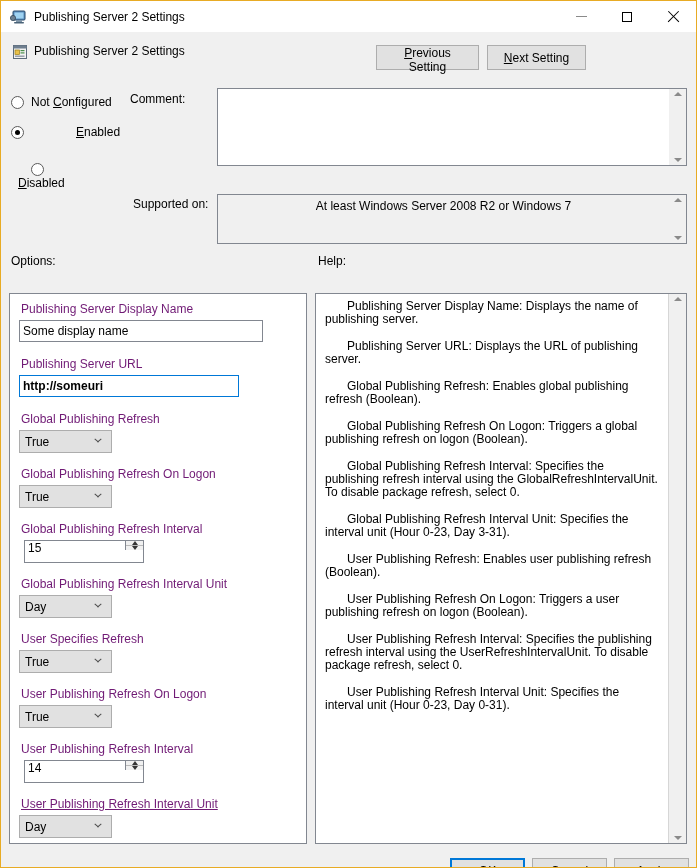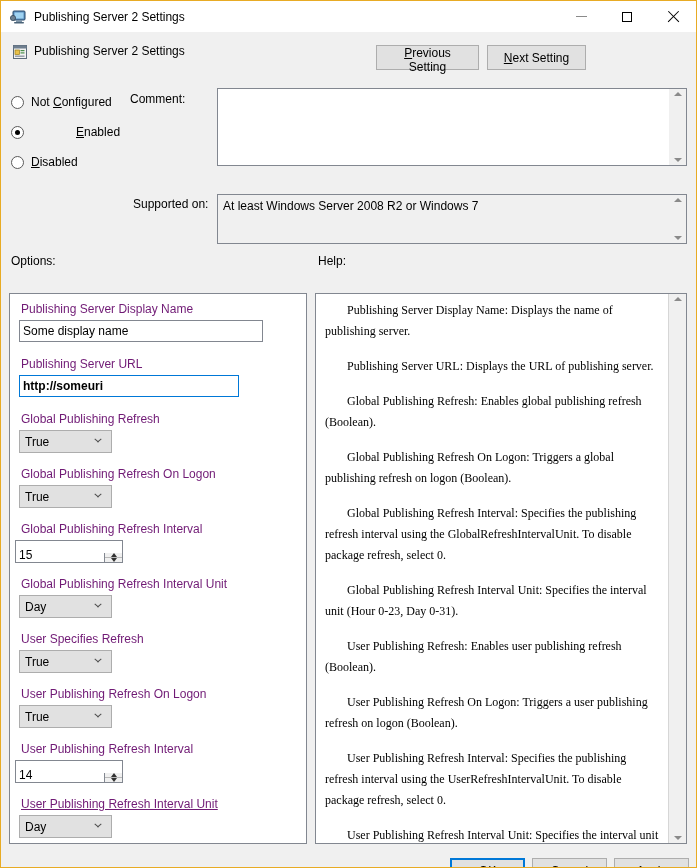--- a/index.html
+++ b/index.html
@@ -121,21 +121,21 @@
   
   .radio-row {
     position: absolute;
     left: 10px;
     display: flex;
     align-items: center;
     height: 18px;
   }
   #radio-notconf { top: 61px; }
   #radio-enabled { top: 91px; gap: 45px; }
-  #radio-disabled { top: 121px; }
+  #radio-disabled { top: 131px; flex-direction: column; }
   .radio-circle {
     width: 13px; height: 13px;
     border-radius: 50%;
     border: 1px solid #5a5a5a;
     background: #fff;
     box-sizing: border-box;
     flex: none;
     position: relative;
   }
   .radio-circle.checked:after {
@@ -187,20 +187,21 @@
     background: #f0f0f0;
     border: 1px solid #828790;
     box-sizing: border-box;
     display: flex;
   }
   #supported-text {
     flex: 1;
     font-size: 12px;
     padding: 4px 5px;
     color: #000;
+    text-align: center;
   }
   .vscroll {
     width: 17px;
     background: #f0f0f0;
     border-left: 0px solid #d6d6d6;
     display: flex;
     flex-direction: column;
     justify-content: space-between;
     align-items: center;
     padding: 3px 0;
@@ -277,28 +278,28 @@
   .sel-chev:before, .sel-chev:after {
     content: ""; position: absolute;
     top: 0; width: 5px; height: 1.4px;
     background: #4d4d4d;
   }
   .sel-chev:before { left: -1px; transform: rotate(40deg); }
   .sel-chev:after  { left: 2px;  transform: rotate(-40deg); }
 
   .opt-spin {
     position: absolute;
-    left: 5px;
-    width: 108px;
+    left: 14px;
+    width: 120px;
     height: 23px;
     background: #fff;
     border: 1px solid #828790;
     box-sizing: border-box;
     display: flex;
-    align-items: flex-end;
+    align-items: flex-start;
   }
   .spin-input {
     flex: 1;
     border: none;
     outline: none;
     font-family: "Liberation Sans", sans-serif;
     font-size: 12px;
     padding: 0 3px;
     background: transparent;
     min-width: 0;
@@ -338,23 +339,22 @@
   }
   #help-body {
     flex: 1;
     padding: 6px 8px 6px 9px;
     overflow: hidden;
   }
   #help-body p {
     margin: 0 0 14px 0;
     text-indent: 22px;
     font-size: 12px;
-    line-height: 21px;
+    line-height: 13px;
     color: #000;
-    font-family: Liberation Serif, serif;
   }
   #help-scroll {
     width: 17px;
     background: #f0f0f0;
     border-left: 1px solid #d6d6d6;
     display: flex;
     flex-direction: column;
     justify-content: space-between;
     align-items: center;
     padding: 3px 0;
@@ -530,21 +530,21 @@
         </div>
       </div>
 
     <div id="help-panel">
       <div id="help-body">
           <p>Publishing Server Display Name: Displays the name of publishing server.</p>
           <p>Publishing Server URL: Displays the URL of publishing server.</p>
           <p>Global Publishing Refresh: Enables global publishing refresh (Boolean).</p>
           <p>Global Publishing Refresh On Logon: Triggers a global publishing refresh on logon (Boolean).</p>
           <p>Global Publishing Refresh Interval: Specifies the publishing refresh interval using the GlobalRefreshIntervalUnit. To disable package refresh, select 0.</p>
-          <p>Global Publishing Refresh Interval Unit: Specifies the interval unit (Hour 0-23, Day 0-31).</p>
+          <p>Global Publishing Refresh Interval Unit: Specifies the interval unit (Hour 0-23, Day 3-31).</p>
           <p>User Publishing Refresh: Enables user publishing refresh (Boolean).</p>
           <p>User Publishing Refresh On Logon: Triggers a user publishing refresh on logon (Boolean).</p>
           <p>User Publishing Refresh Interval: Specifies the publishing refresh interval using the UserRefreshIntervalUnit. To disable package refresh, select 0.</p>
           <p>User Publishing Refresh Interval Unit: Specifies the interval unit (Hour 0-23, Day 0-31).</p>
         </div>
       <div id="help-scroll" class="vscroll">
         <span class="arr arr-up"></span>
         <span class="arr arr-down"></span>
       </div>
     </div>

